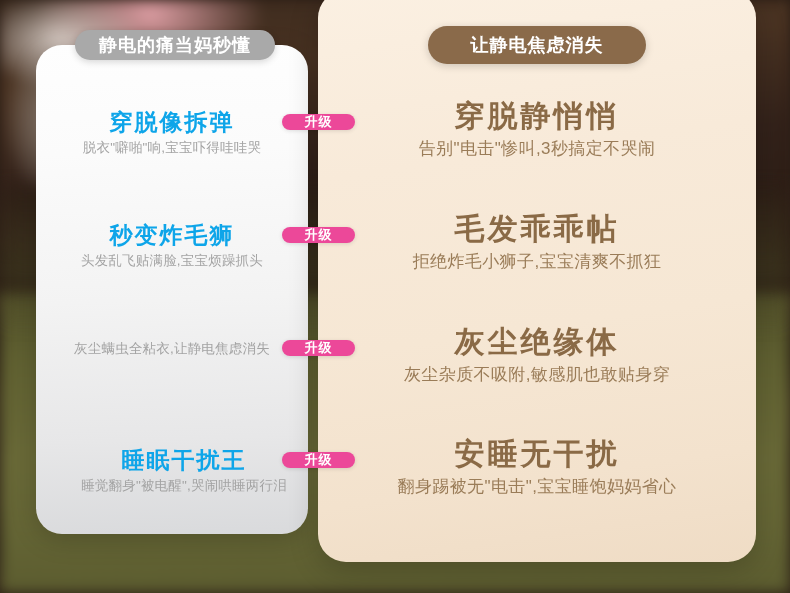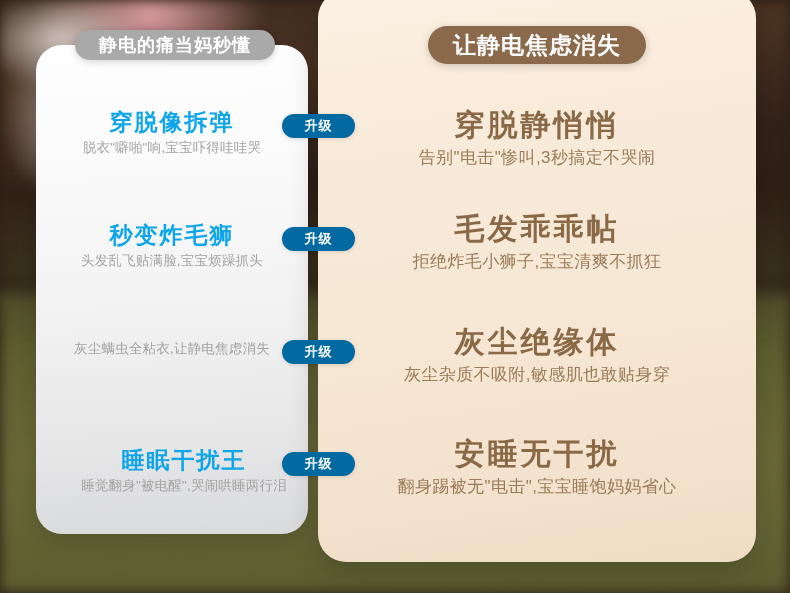--- a/index.html
+++ b/index.html
@@ -56,38 +56,38 @@
     position:absolute;display:flex;align-items:center;justify-content:center;
     color:#fff;font-weight:bold;letter-spacing:1px;white-space:nowrap;
   }
   .pill-left{
     left:75px;top:30px;width:200px;height:30px;border-radius:17px;
     background:#a9a9a9;font-size:18px;
     box-shadow:0 2px 7px rgba(0,0,0,.16);
   }
   .pill-right{
     left:428px;top:26px;width:218px;height:38px;border-radius:19px;
-    background:#8a6a4a;font-size:23px;
+    background:#8a6a4a;font-size:18px;
     box-shadow:0 2px 8px rgba(0,0,0,.18);
     text-align:right;
   }
 
   
   .l-item{position:absolute;left:36px;width:272px;text-align:center;}
   .l-title{
     font-size:23px;font-weight:bold;color:#0ea5e9;letter-spacing:2px;line-height:1.1;
   }
   .l-sub{
     margin-top:5px;font-size:13.5px;color:#a3a3a3;letter-spacing:.2px;line-height:1.2;
   }
 
   
   .badge{
-    position:absolute;width:73px;height:24px;border-radius:12px;
-    background:#0369a1;display:flex;align-items:center;justify-content:center;
+    position:absolute;width:73px;height:16px;border-radius:12px;
+    background:#ec4899;display:flex;align-items:center;justify-content:center;
     color:#fff;font-size:13px;font-weight:bold;letter-spacing:1px;
     box-shadow:0 1px 4px rgba(0,0,0,.12);
   }
 
   
   .r-item{position:absolute;left:318px;width:438px;text-align:center;}
   .r-title{
     font-size:30px;font-weight:bold;color:#8a6a46;letter-spacing:3px;line-height:1.12;
   }
   .r-sub{
@@ -139,21 +139,21 @@
   </div>
   <div class="l-item" style="top:448px;padding-left:12px;">
     <div class="l-title">睡眠干扰王</div>
     <div class="l-sub">睡觉翻身"被电醒",哭闹哄睡两行泪</div>
   </div>
 
   <div class="pill pill-right">
     <span>让静电焦虑消失</span>
   </div>
 
-  <div class="r-item" style="top:108px;">
+  <div class="r-item" style="top:99px;">
     <div class="r-title">穿脱静悄悄</div>
     <div class="r-sub">告别"电击"惨叫,3秒搞定不哭闹</div>
   </div>
   <div class="r-item" style="top:212px;">
     <div class="r-title">毛发乖乖帖</div>
     <div class="r-sub">拒绝炸毛小狮子,宝宝清爽不抓狂</div>
   </div>
   <div class="r-item" style="top:325px;">
     <div class="r-title">灰尘绝缘体</div>
     <div class="r-sub">灰尘杂质不吸附,敏感肌也敢贴身穿</div>

